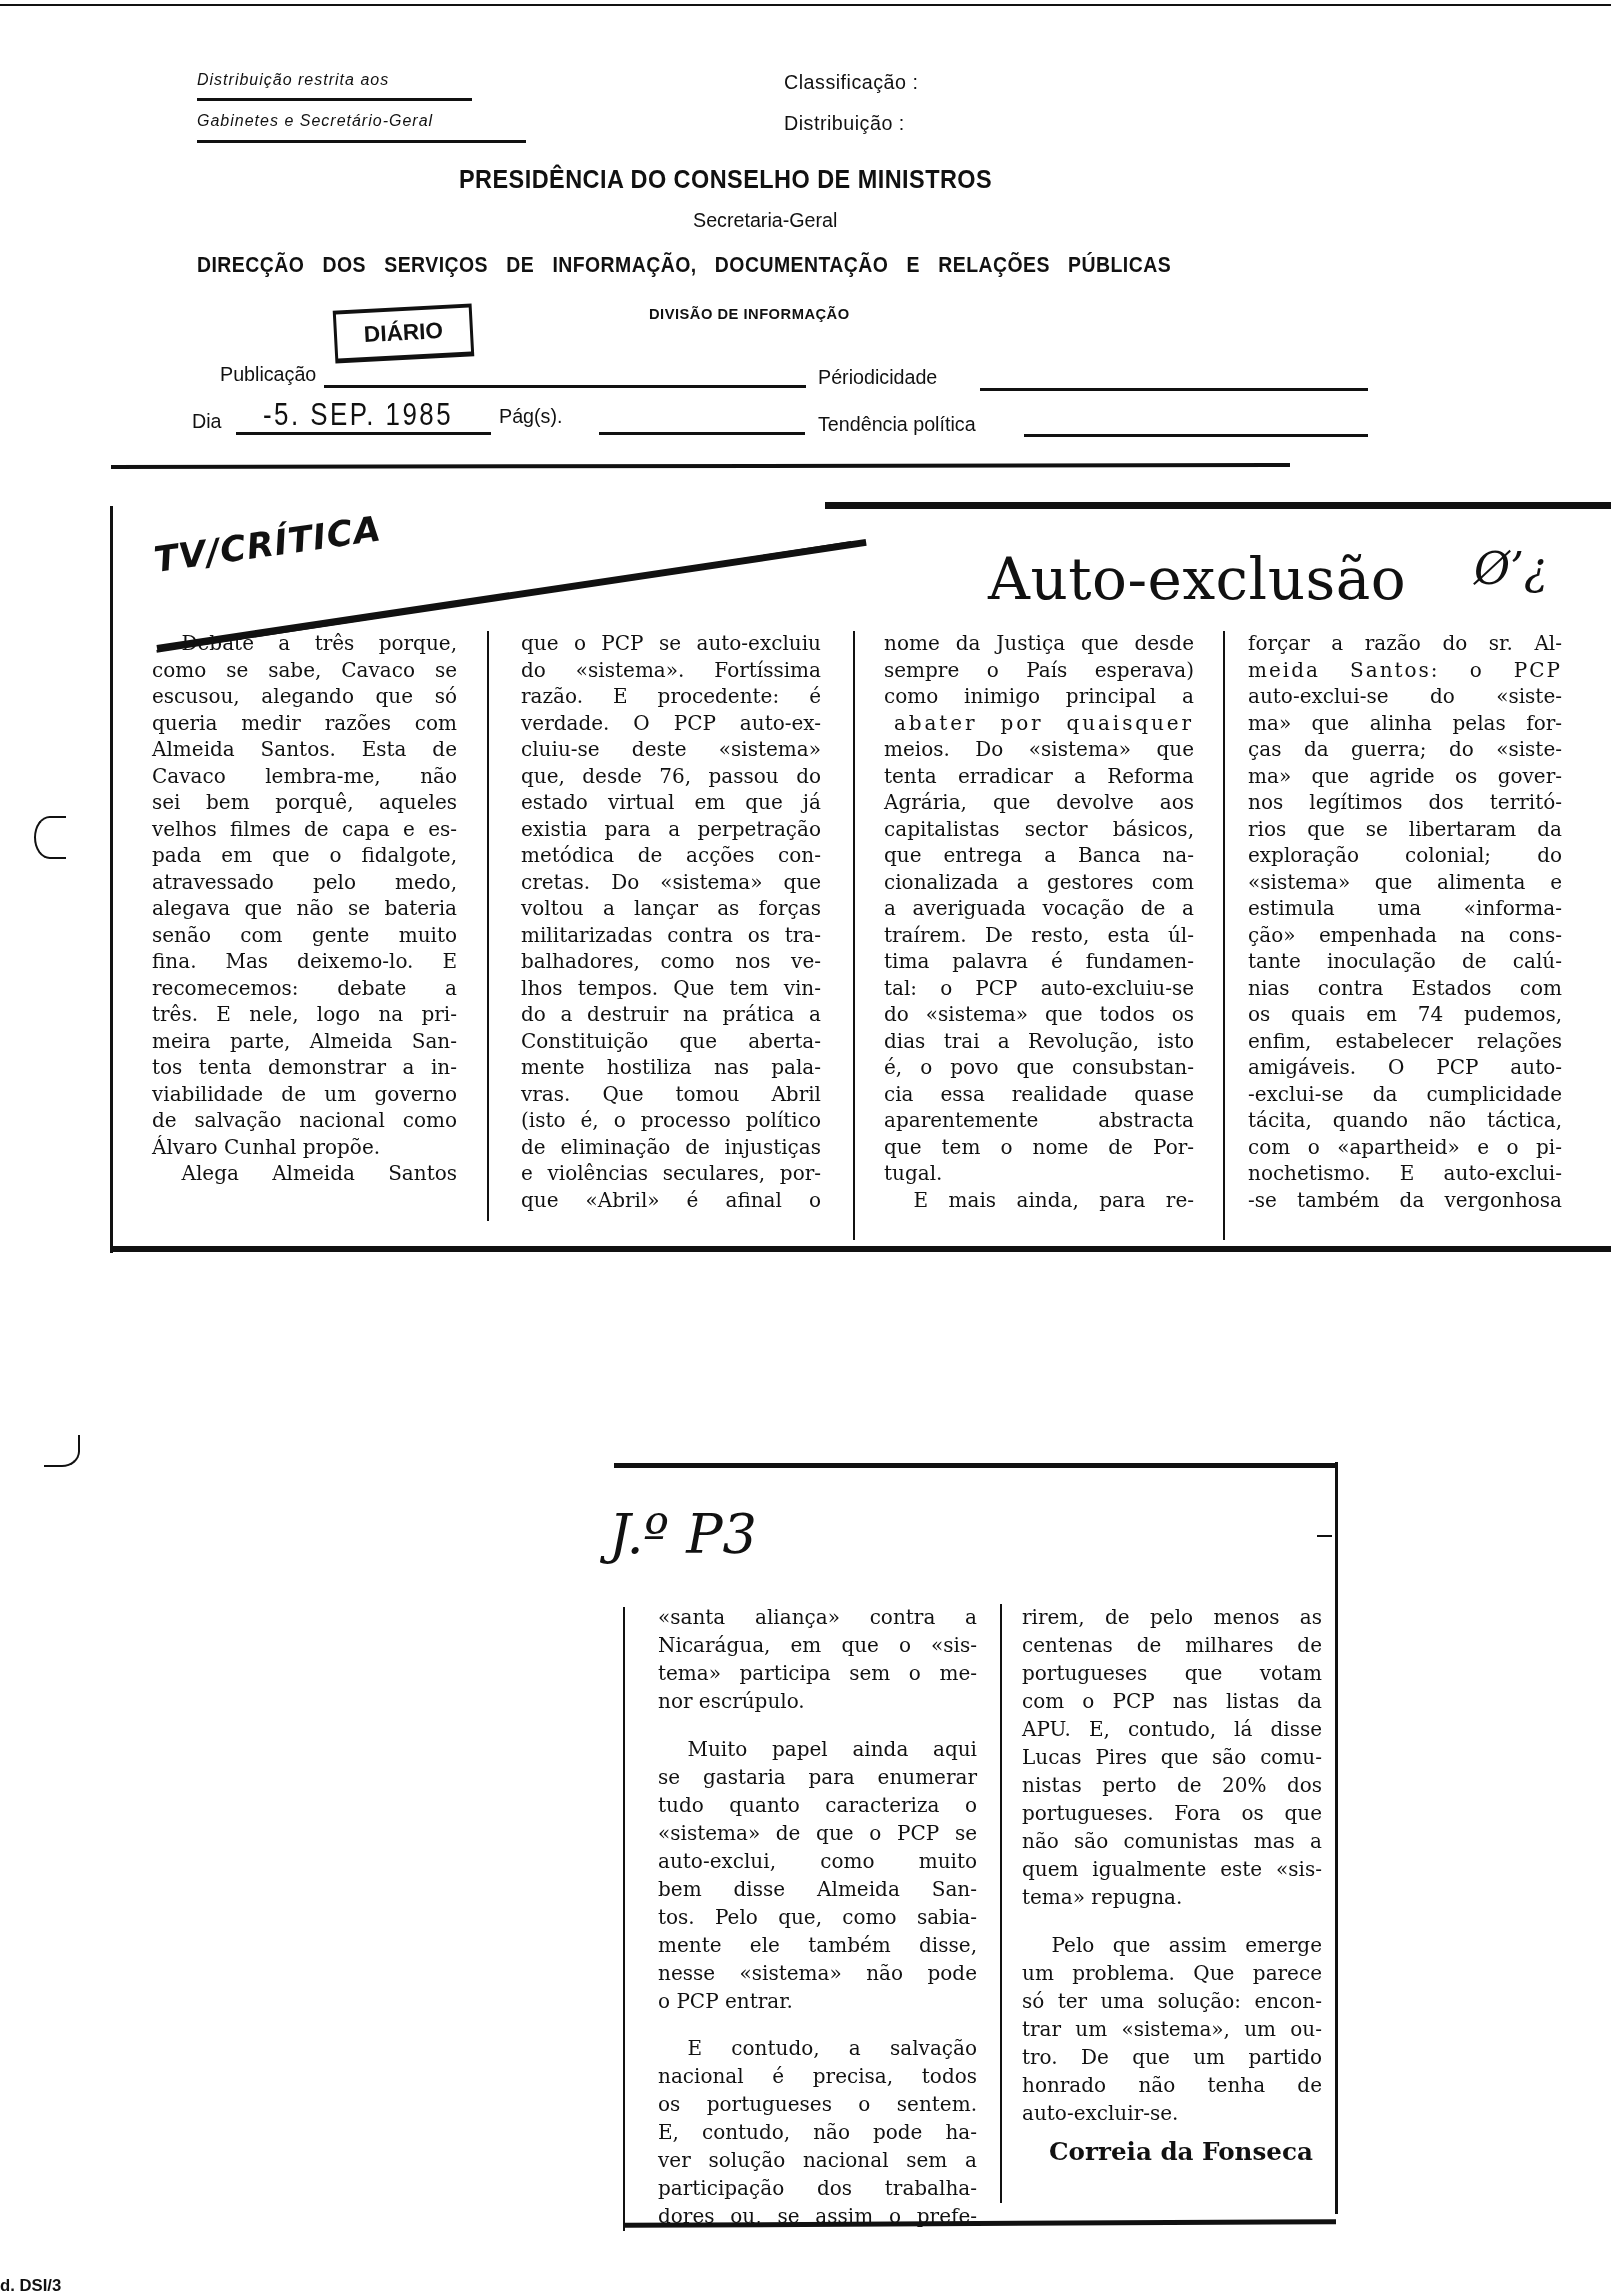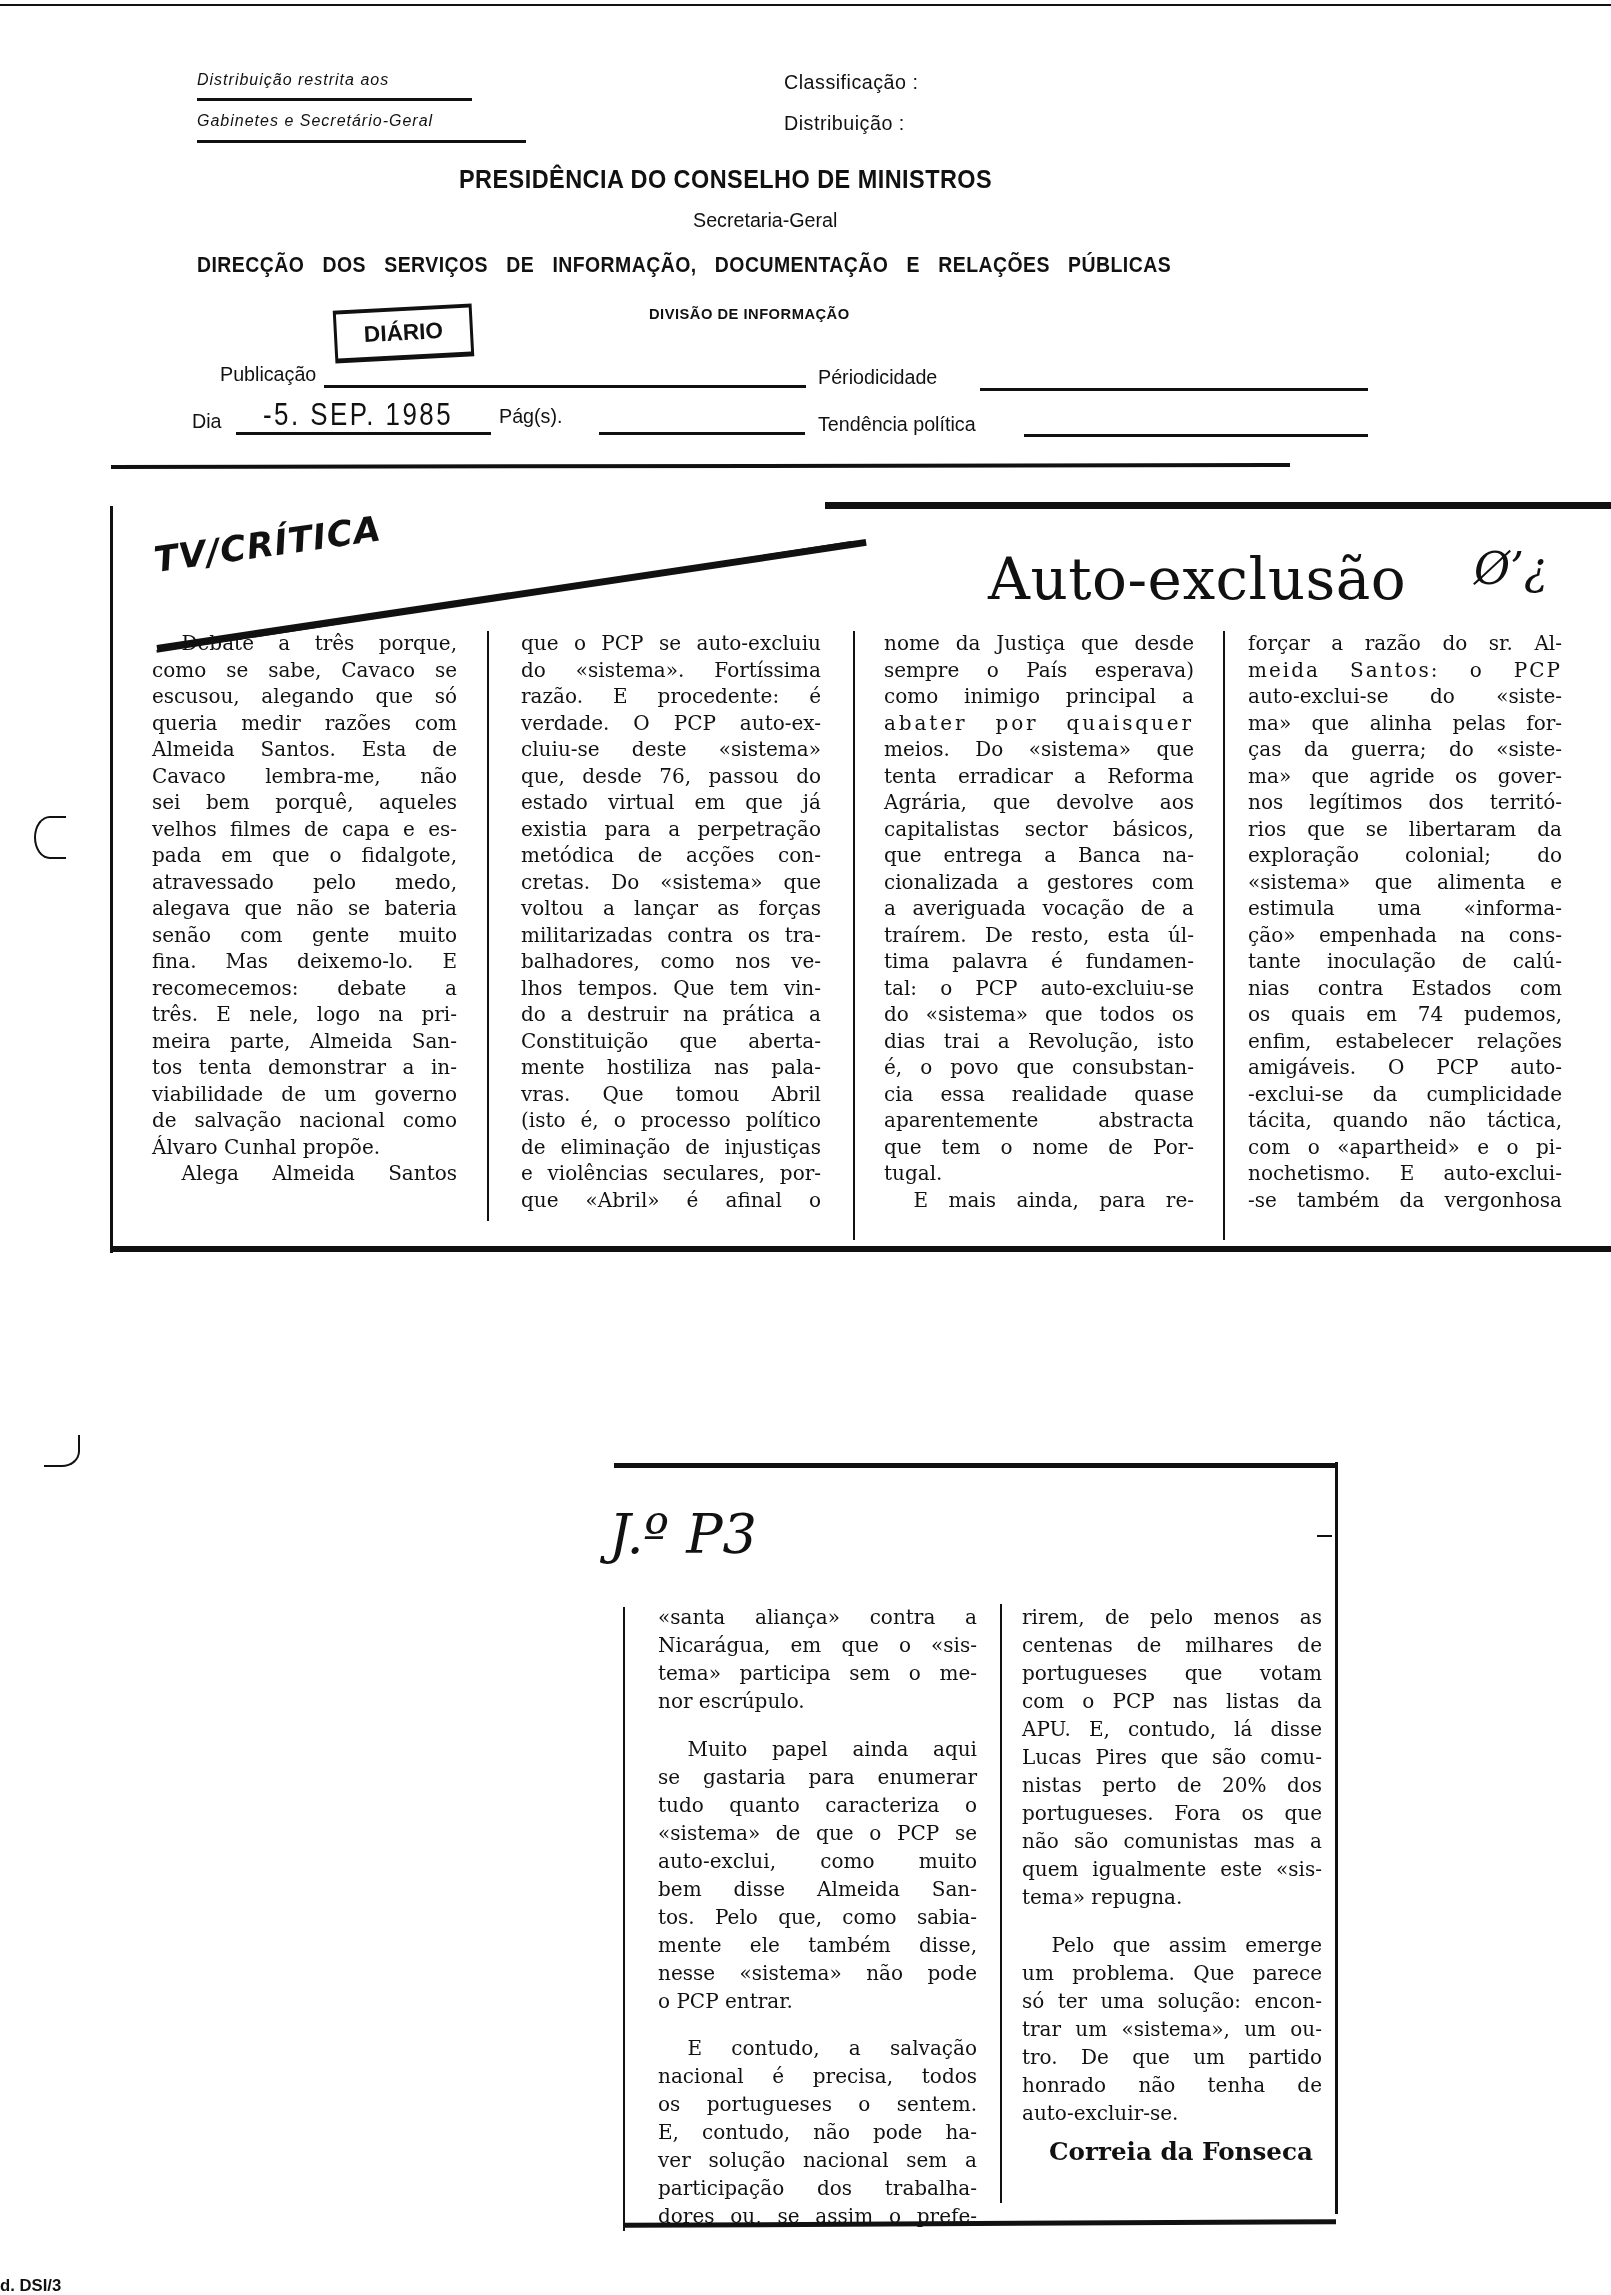--- a/index.html
+++ b/index.html
@@ -126,21 +126,21 @@
   <span class="ln">de eliminação de injustiças</span>
   <span class="ln">e violências seculares, por-</span>
   <span class="ln">que «Abril» é afinal o</span>
 </div>
 <div class="vline" style="left:853px;top:631px;width:2px;height:609px;"></div>
 
 <div class="col" style="left:884px;top:630px;width:310px;">
   <span class="ln">nome da Justiça que desde</span>
   <span class="ln">sempre o País esperava)</span>
   <span class="ln">como inimigo principal a</span>
-  <span class="ln" style="letter-spacing:2.9px;">abater por quaisquer</span>
+  <span class="ln" style="letter-spacing:2.9px;margin-left:10px;">abater por quaisquer</span>
   <span class="ln">meios. Do «sistema» que</span>
   <span class="ln">tenta erradicar a Reforma</span>
   <span class="ln">Agrária, que devolve aos</span>
   <span class="ln">capitalistas sector básicos,</span>
   <span class="ln">que entrega a Banca na-</span>
   <span class="ln">cionalizada a gestores com</span>
   <span class="ln">a averiguada vocação de a</span>
   <span class="ln">traírem. De resto, esta úl-</span>
   <span class="ln">tima palavra é fundamen-</span>
   <span class="ln">tal: o PCP auto-excluiu-se</span>

